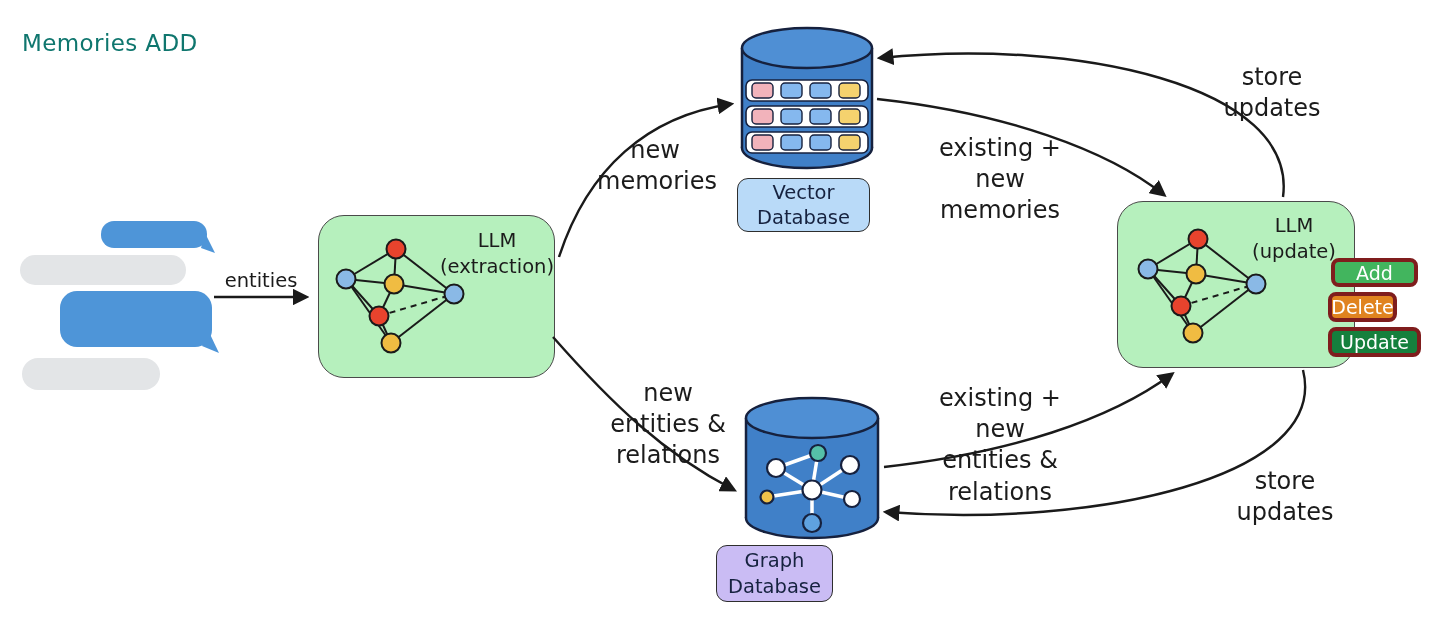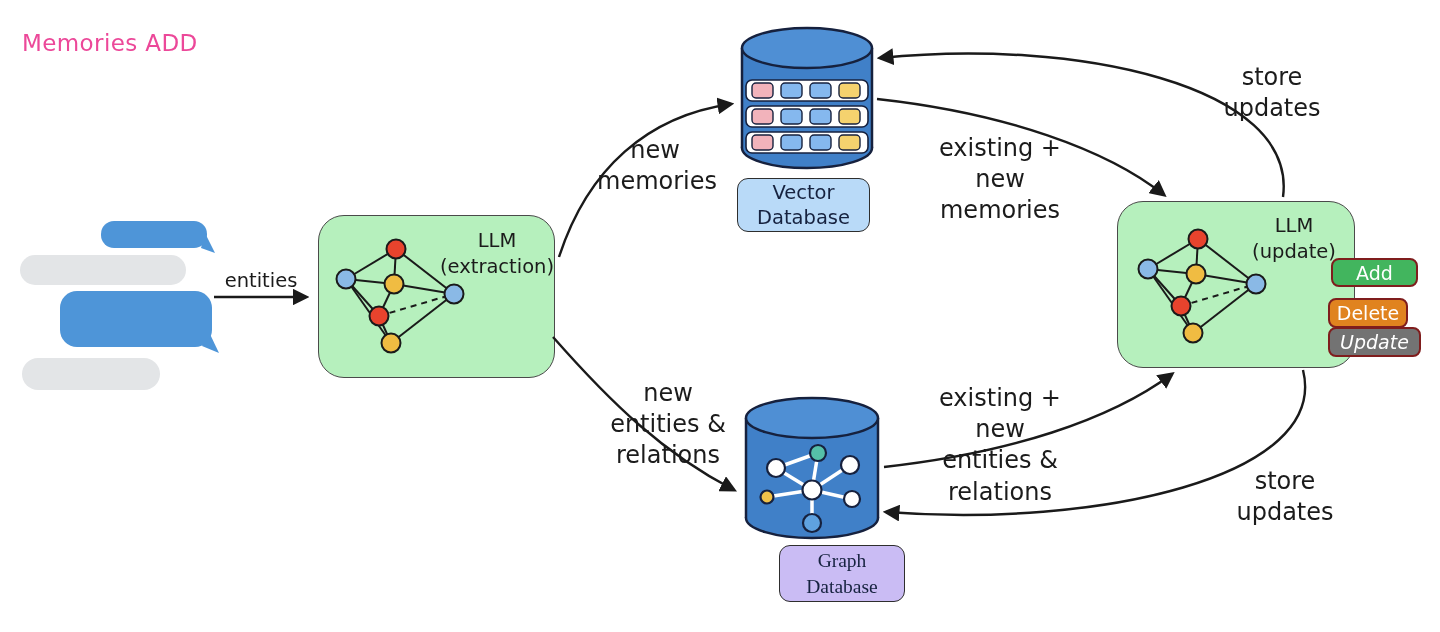--- a/index.html
+++ b/index.html
@@ -1,34 +1,34 @@
 <!DOCTYPE html>
 <html><head>
 <meta charset="utf-8">
 <style>
   * { margin:0; padding:0; box-sizing:border-box; }
   html,body { background:#ffffff; font-family:"DejaVu Sans", sans-serif; }
   .stage { position:relative; width:1440px; height:632px; background:#ffffff; overflow:hidden; }
   svg.layer { position:absolute; left:0; top:0; z-index:2; pointer-events:none; }
-  .title { position:absolute; left:22px; top:30px; font-size:23px; color:#ec4899; z-index:3; letter-spacing:.4px; }
+  .title { position:absolute; left:22px; top:30px; font-size:23px; color:#0f766e; z-index:3; letter-spacing:.4px; }
   .label { position:absolute; z-index:3; font-size:24px; line-height:1.3; color:#1b1b1b;
            text-align:center; white-space:pre-line; }
   .llm-box { position:absolute; z-index:1; background:#b6f0bd; border:1.6px solid #4a4a4a; border-radius:26px; }
   .llm-text { position:absolute; z-index:3; font-size:19.5px; line-height:1.35; color:#1b1b1b;
               text-align:center; white-space:pre-line; }
   .db-label { position:absolute; z-index:3; border:1.8px solid #2e2e2e; border-radius:11px;
               font-size:19.5px; line-height:1.3; color:#16223f; display:flex; align-items:center;
               justify-content:center; text-align:center; white-space:pre-line; }
   .vector-label { background:#b9daf8; }
   .graph-label  { background:#cabcf4; }
-  .btn { position:absolute; z-index:3; border:2px solid #7f1d1d; border-radius:8px; color:#ffffff;
+  .btn { position:absolute; z-index:3; border:4px solid #7f1d1d; border-radius:8px; color:#ffffff;
          font-size:19px; display:flex; align-items:center; justify-content:center; cursor:pointer; }
   .btn-add    { background:#42b55e; }
   .btn-delete { background:#e0831f; }
-  .btn-update { background:#737373;font-style:italic; }
+  .btn-update { background:#15803d; }
 </style>
 </head>
 <body>
 
 <div class="stage">
 
   <div class="title">Memories ADD</div>
 
   <div class="llm-box" style="left:318px; top:215px; width:237px; height:163px;"></div>
   <div class="llm-box" style="left:1117px; top:201px; width:238px; height:167px;"></div>
@@ -165,20 +165,20 @@
   <div class="label" style="left:1225px; top:466px; width:120px;">store
 updates</div>
 
   <div class="llm-text" style="left:438px; top:228px; width:118px;">LLM
 (extraction)</div>
   <div class="llm-text" style="left:1238px; top:213px; width:112px;">LLM
 (update)</div>
 
   <div class="db-label vector-label" style="left:737px; top:178px; width:133px; height:54px;">Vector
 Database</div>
-  <div class="db-label graph-label" style="left:779px; top:545px; width:126px; height:57px;font-family:Liberation Serif, serif;">Graph
+  <div class="db-label graph-label" style="left:716px; top:545px; width:117px; height:57px;">Graph
 Database</div>
 
   <div class="btn btn-add" style="left:1331px; top:258px; width:87px; height:29px;">Add</div>
-  <div class="btn btn-delete" style="left:1328px; top:292px; width:80px; height:30px;margin-top:6px;">Delete</div>
+  <div class="btn btn-delete" style="left:1328px; top:292px; width:69px; height:30px;">Delete</div>
   <div class="btn btn-update" style="left:1328px; top:327px; width:93px; height:30px;">Update</div>
 
 </div>
 
 </body></html>

